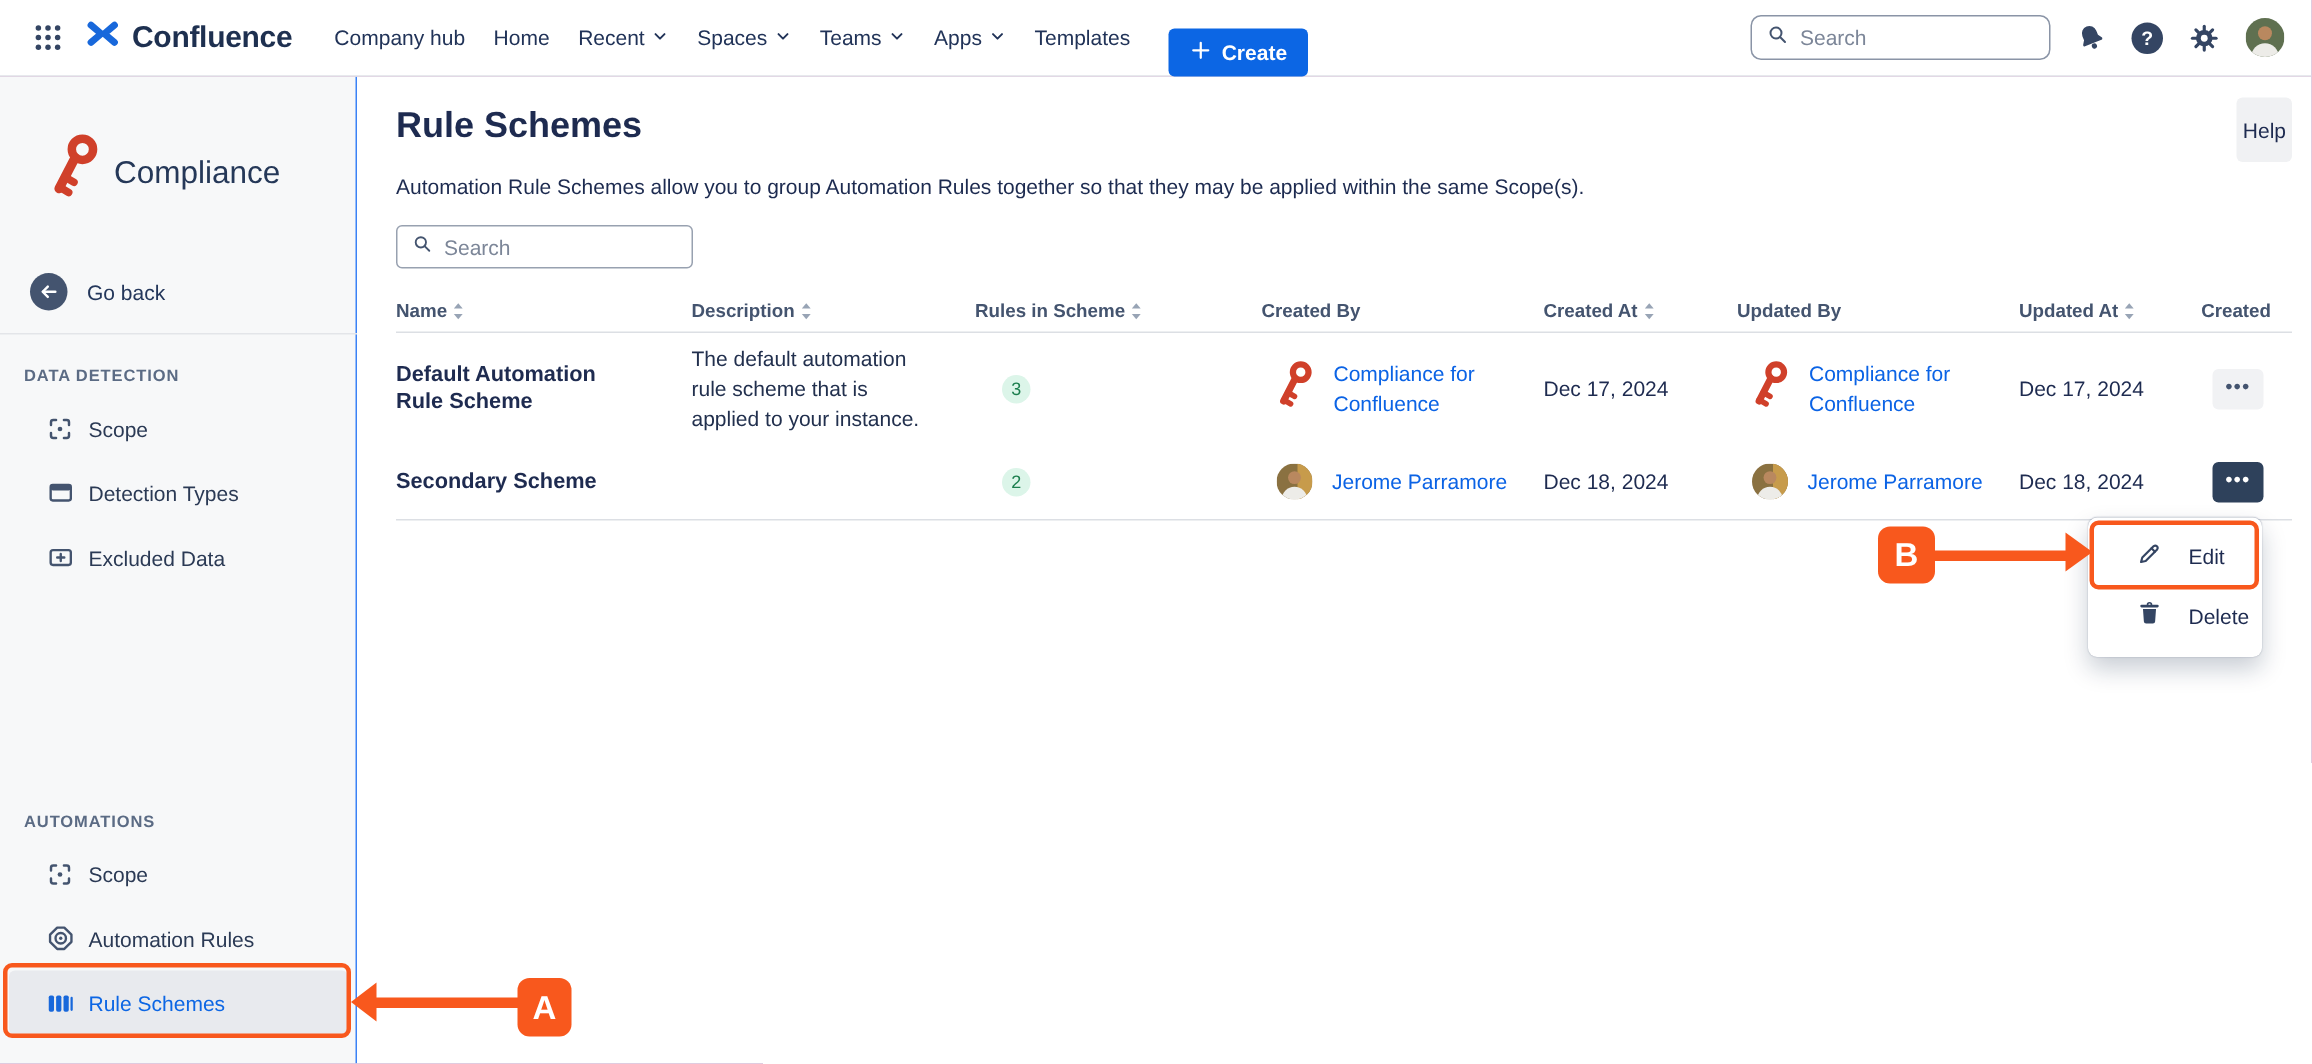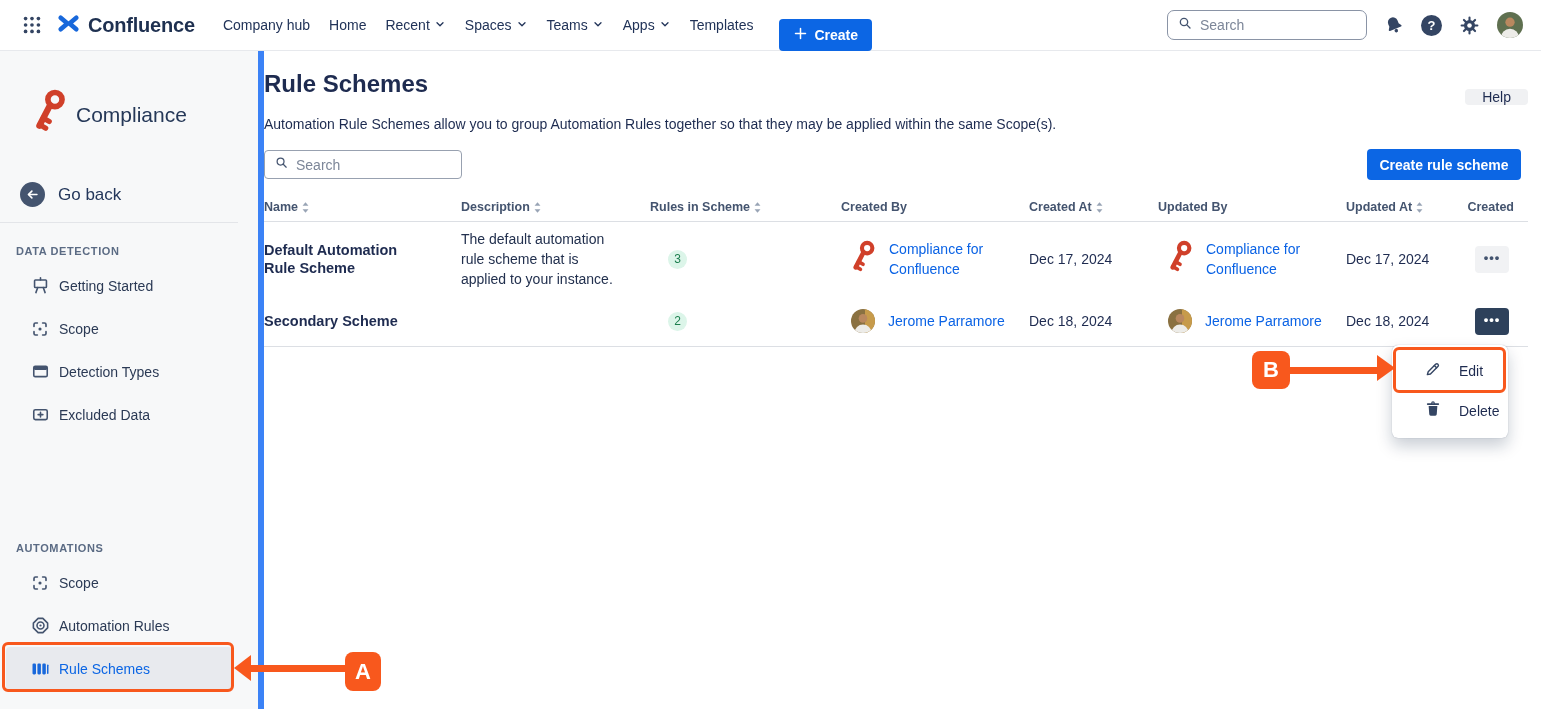--- a/index.html
+++ b/index.html
@@ -28,41 +28,41 @@
   .top-search { display:flex; align-items:center; gap:7px; width:200px; height:30px; border:1px solid #8A94A6; border-radius:7px; padding:0 9px; background:#fff; }
   .top-search input, .content-search input {
     border:none; outline:none; font-size:14px; font-family:inherit; color:#1E2B50; width:100%; background:transparent;
   }
   .top-search input::placeholder, .content-search input::placeholder { color:#7C8698; }
   .help-circle { width:21px; height:21px; border-radius:50%; background:#344563; color:#fff; font-size:13px; font-weight:700; display:flex; align-items:center; justify-content:center; }
   .avatar { border-radius:50%; overflow:hidden; flex:none; display:block; }
   .avatar svg { display:block; }
 
   
-  .sidebar { position:absolute; left:0; top:51px; width:264px; height:658px; background:#F7F8F9; border-right:6px solid #3b82f6; z-index:2; }
+  .sidebar { position:absolute; left:0; top:51px; width:238px; height:658px; background:#F7F8F9; border-right:1px solid #3b82f6; z-index:2; }
   .side-logo { position:absolute; left:33px; top:36px; display:flex; align-items:center; gap:9px; }
   .side-logo-text { font-size:21px; font-weight:500; color:#253858; }
   .go-back { position:absolute; left:20px; top:131px; display:flex; align-items:center; gap:13px; cursor:pointer; }
   .go-back-circle { width:25px; height:25px; border-radius:50%; background:#44546F; display:flex; align-items:center; justify-content:center; }
-  .go-back-label { font-size:17px; font-weight:500; color:#24375B; }
+  .go-back-label { font-size:14px; font-weight:500; color:#24375B; }
   .side-divider { position:absolute; left:0; top:171px; width:238px; height:1px; background:#E3E5E9; }
   .side-section-title { position:absolute; left:16px; font-size:11px; font-weight:700; letter-spacing:0.6px; color:#5B6B84; }
   .s1-title { top:194px; } .s2-title { top:491px; }
   .side-items { position:absolute; left:0; width:238px; }
   .s1-items { top:213px; } .s2-items { top:510px; }
   .side-item { height:43px; margin:0 6px; border-radius:4px; display:flex; align-items:center; padding-left:24px; gap:9px; cursor:pointer; }
   .side-item .s-icon { width:20px; height:20px; display:flex; align-items:center; justify-content:center; flex:none; }
   .side-item .s-label { font-size:14px; font-weight:500; color:#2B3A55; }
   .side-item.active { background:#E8EAEE; }
   .side-item.active .s-label { color:#0C66E4; }
 
   
   .content { position:absolute; left:238px; top:51px; width:1303px; height:658px; background:#fff; }
   .page-title { position:absolute; left:26px; top:19px; font-size:24px; font-weight:700; color:#1E2B50; }
-  .help-btn { position:absolute; right:13px; top:38px; height:16px; padding:0 17px; background:#F0F1F3; border:none; border-radius:4px; font-size:14px; font-weight:500; color:#1E2B50; font-family:inherit; cursor:pointer; }
+  .help-btn { position:absolute; right:13px; top:14px; height:43px; padding:0 4px; background:#F0F1F3; border:none; border-radius:4px; font-size:14px; font-weight:500; color:#1E2B50; font-family:inherit; cursor:pointer; }
   .intro { position:absolute; left:26px; top:65px; font-size:14px; color:#1D2B50; }
   .content-search { position:absolute; left:26px; top:99px; width:198px; height:29px; border:1px solid #98A1B0; border-radius:4px; background:#fff; display:flex; align-items:center; gap:7px; padding:0 9px; }
   .create-scheme-btn { position:absolute; left:1129px; top:98px; width:154px; height:31px; background:#0C66E4; color:#fff; border:none; border-radius:4px; font-size:14px; font-weight:700; font-family:inherit; cursor:pointer; }
 
   .table { position:absolute; left:26px; top:149px; width:1264px; }
   .thead, .trow { display:grid; grid-template-columns:197px 189px 191px 188px 129px 188px 120px 62px; }
   .thead { height:22px; border-bottom:1px solid #DCDFE4; }
   .th { font-size:12.5px; font-weight:700; color:#44546F; display:flex; align-items:flex-start; gap:3px; white-space:nowrap; }
   .th.actions { justify-content:flex-end; padding-right:14px; }
   .sort { margin-top:1px; }
@@ -227,31 +227,20 @@
           </svg>
       </span>
       <span class="go-back-label">Go back</span>
     </div>
     <div class="side-divider"></div>
 
     <div class="side-section-title s1-title">DATA DETECTION</div>
     <div class="side-items s1-items">
       <div class="side-item">
         <span class="s-icon">
-            <svg width="19" height="19" viewBox="0 0 24 24" fill="none" stroke="#44546F" stroke-width="2" stroke-linecap="round" stroke-linejoin="round">
-              <path d="M12 2.2 V5"></path>
-              <rect x="4.5" y="5" width="15" height="9.5" rx="1"></rect>
-              <path d="M8.5 14.5 L6.2 21"></path>
-              <path d="M15.5 14.5 L17.8 21"></path>
-            </svg>
-          </span>
-        <span class="s-label">Getting Started</span>
-      </div>
-      <div class="side-item">
-        <span class="s-icon">
             <svg width="18" height="18" viewBox="0 0 24 24" fill="none" stroke="#44546F" stroke-width="2.2" stroke-linecap="round">
               <path d="M4 8.5 V6 a2 2 0 0 1 2 -2 h2.5"></path>
               <path d="M15.5 4 H18 a2 2 0 0 1 2 2 v2.5"></path>
               <path d="M20 15.5 V18 a2 2 0 0 1 -2 2 h-2.5"></path>
               <path d="M8.5 20 H6 a2 2 0 0 1 -2 -2 v-2.5"></path>
               <circle cx="12" cy="12" r="2.1" fill="#44546F" stroke="none"></circle>
             </svg>
           </span>
         <span class="s-label">Scope</span>
       </div>
@@ -318,21 +307,20 @@
     <button class="help-btn">Help</button>
     <p class="intro">Automation Rule Schemes allow you to group Automation Rules together so that they may be applied within the same Scope(s).</p>
 
     <div class="content-search">
       <span><svg width="15" height="15" viewBox="0 0 24 24" fill="none" stroke="#44546F" stroke-width="2" stroke-linecap="round">
             <circle cx="10.5" cy="10.5" r="5.5"></circle>
             <path d="M14.8 14.8 L19.5 19.5"></path>
           </svg></span>
       <input type="text" placeholder="Search" style="">
     </div>
-    <button class="create-scheme-btn">Create rule scheme</button>
 
     <div class="table">
       <div class="thead">
         <div class="th">
             <span>Name</span>
             <span class="sort"><svg width="9" height="13" viewBox="0 0 14 22" fill="#98A4B5">
                 <path d="M2 8 L7 2 L12 8 z"></path>
                 <path d="M2 14 L7 20 L12 14 z"></path>
               </svg></span>
           </div>

